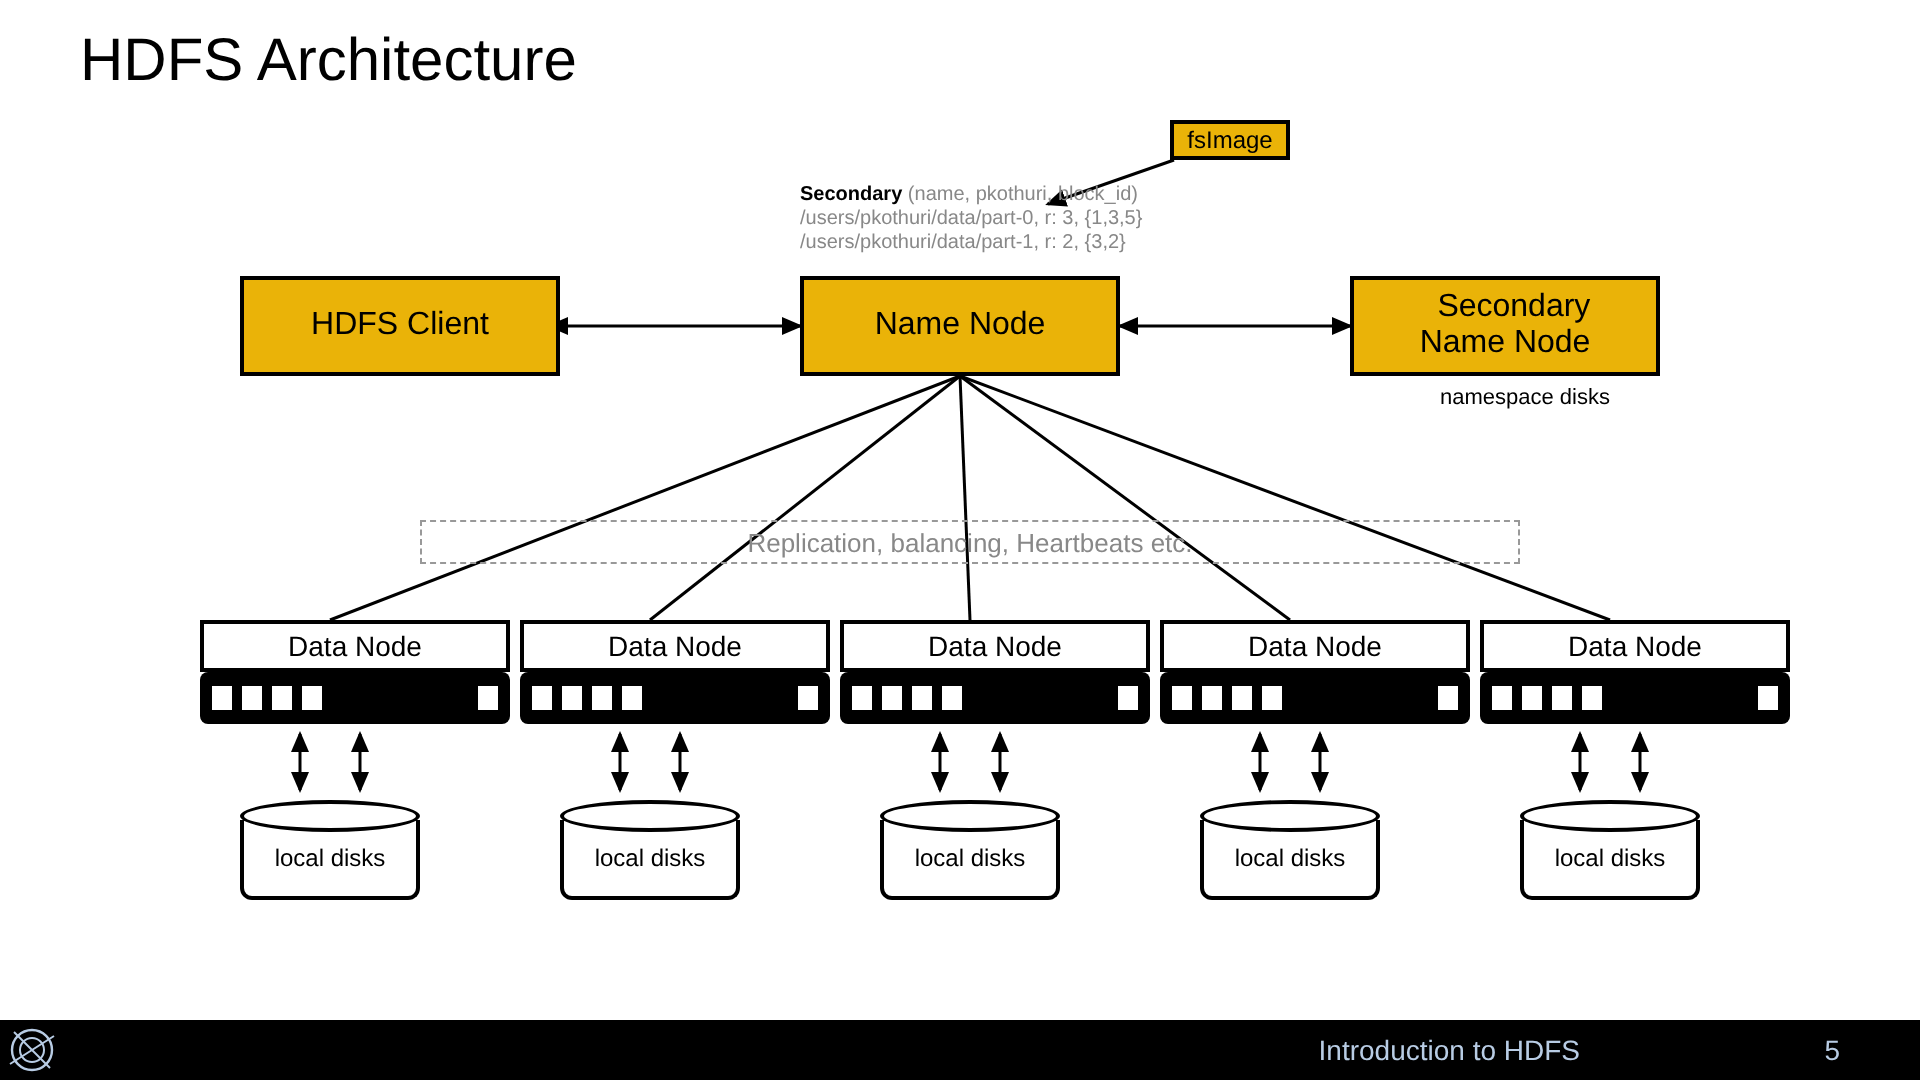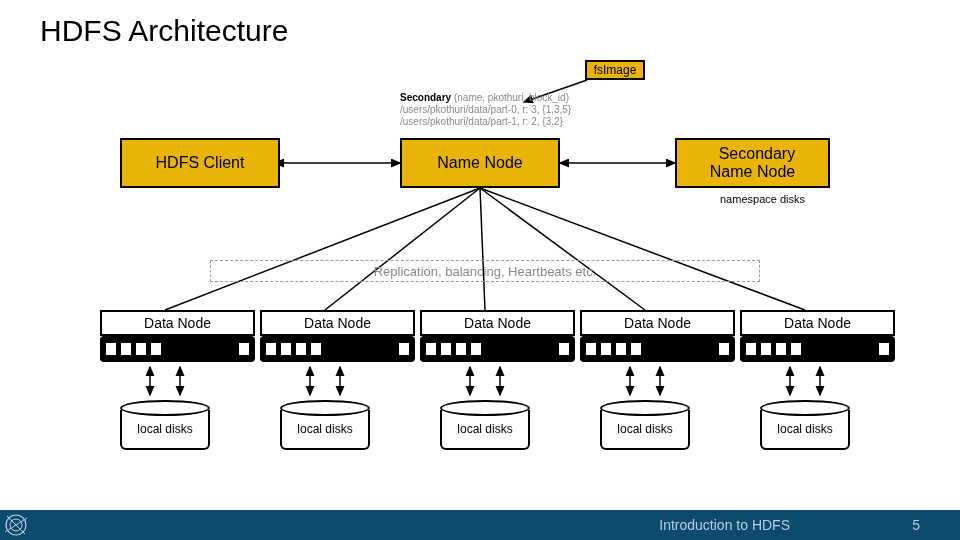--- a/index.html
+++ b/index.html
@@ -15,21 +15,21 @@
   .ns-backup { position: absolute; font-size: 11px; }
   .datanode-group { position: absolute; width: 155px; }
   .dn-box { border: 2px solid #000; height: 26px; display: flex; align-items: center; justify-content: center; font-size: 14px; }
   .rack { margin-top: 0; width: 100%; height: 26px; background: #000; border-radius: 4px; display: flex; align-items: center; justify-content: flex-start; padding: 0 6px; gap: 5px; }
   .slot { width: 10px; height: 12px; background: #fff; }
   .slot-gap { flex: 1; }
   .cylinder { position: absolute; width: 90px; height: 34px; }
   .cyl-body { width: 100%; height: 40px; border: 2px solid #000; border-top: none; border-radius: 0 0 6px 6px; position: absolute; top: 10px; display: flex; align-items: center; justify-content: center; font-size: 12px; }
   .cyl-top { width: 100%; height: 16px; border: 2px solid #000; border-radius: 50%; position: absolute; top: 0; background: #fff; }
   svg.arrows { position: absolute; top: 0; left: 0; width: 100%; height: 100%; pointer-events: none; }
-  .footer { position: absolute; bottom: 0; left: 0; width: 100%; height: 30px; background: #0c4a6e; display: flex; align-items: center; }
+  .footer { position: absolute; bottom: 0; left: 0; width: 100%; height: 30px; background: #000000; display: flex; align-items: center; }
   .footer-logo { width: 32px; height: 30px; display: flex; align-items: center; justify-content: center; }
   .footer-title { position: absolute; right: 170px; color: #b8cce4; font-size: 14px; }
   .footer-page { position: absolute; right: 40px; color: #b8cce4; font-size: 14px; }
 </style>
 </head>
 <body>
 
 <div class="title">HDFS Architecture</div>
 
 <div class="diagram">

